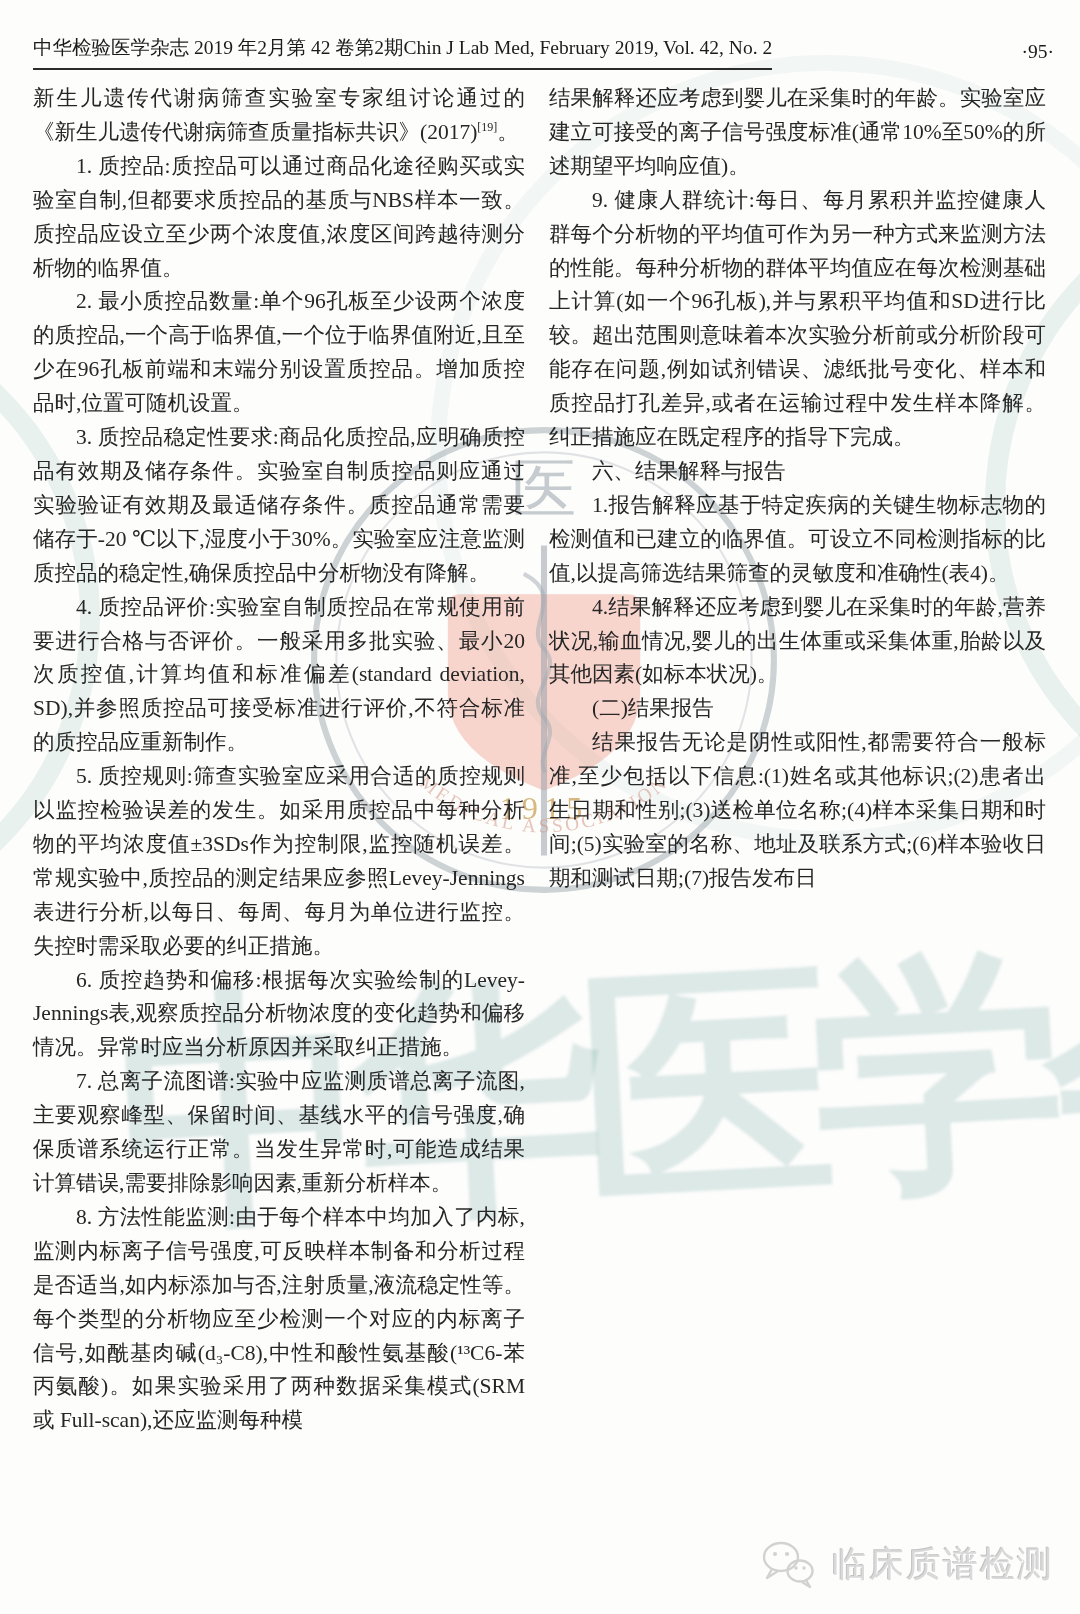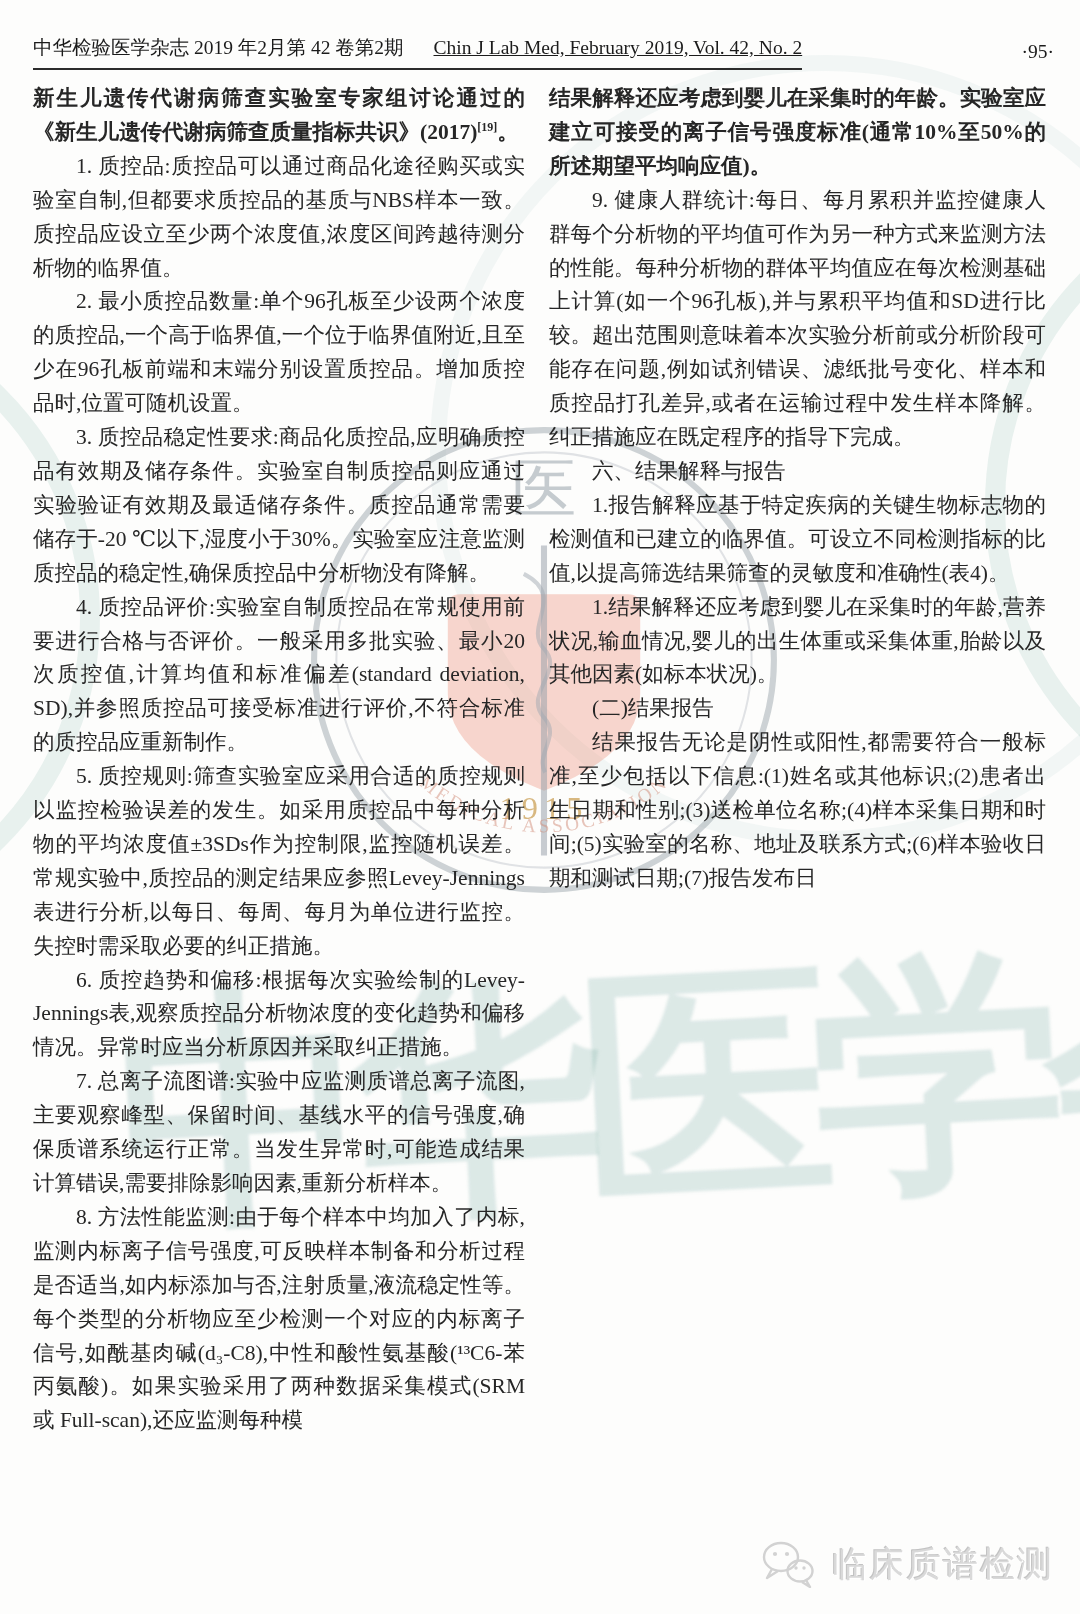--- a/index.html
+++ b/index.html
@@ -7,31 +7,31 @@
     position:relative;width:1080px;height:1614px;background:#fdfdfc;overflow:hidden;
     font-family:"Liberation Serif","DejaVu Serif",serif;color:#242424;
   }
   
   .header{
     position:absolute;left:33px;right:26px;top:34px;
     display:flex;justify-content:space-between;align-items:flex-end;
     font-size:19.5px;color:#1b1b1b;z-index:2;
   }
   .h-text{border-bottom:2px solid #2c2c2c;padding-bottom:7px;white-space:nowrap;}
-  .h-en{margin-left:30px;text-decoration:underline;}
+  .h-en{margin-left:0;}
   .h-page{padding-bottom:7px;text-align:right;}
   
   .col{position:absolute;top:82px;z-index:2;}
   .col-left{left:33px;width:492px;}
   .col-right{left:549px;width:497px;}
   .col p{
     margin:0;text-indent:2em;text-align:justify;
     font-size:21.5px;line-height:33.9px;color:#262626;
   }
-  .col p.noindent{text-indent:0;font-weight:bold;}
+  .col p.noindent{text-indent:0;}
   sup.ref{font-size:12px;vertical-align:super;line-height:0;}
   
   .wm{position:absolute;z-index:0;pointer-events:none;}
   .seal{left:306px;top:422px;width:476px;height:476px;}
   svg text{font-family:"Liberation Serif","DejaVu Serif",serif;}
   .calligraphy{
     left:118px;top:925px;width:960px;
     font-size:252px;font-weight:bold;letter-spacing:-20px;
     color:rgba(122,174,166,0.26);
     transform:rotate(-3deg);
@@ -95,21 +95,21 @@
     <p>6. 质控趋势和偏移:根据每次实验绘制的Levey-Jennings表,观察质控品分析物浓度的变化趋势和偏移情况。异常时应当分析原因并采取纠正措施。</p>
     <p>7. 总离子流图谱:实验中应监测质谱总离子流图,主要观察峰型、保留时间、基线水平的信号强度,确保质谱系统运行正常。当发生异常时,可能造成结果计算错误,需要排除影响因素,重新分析样本。</p>
     <p>8. 方法性能监测:由于每个样本中均加入了内标,监测内标离子信号强度,可反映样本制备和分析过程是否适当,如内标添加与否,注射质量,液流稳定性等。每个类型的分析物应至少检测一个对应的内标离子信号,如酰基肉碱(d₃-C8),中性和酸性氨基酸(¹³C6-苯丙氨酸)。如果实验采用了两种数据采集模式(SRM 或 Full-scan),还应监测每种模</p>
   </div>
 
   <div class="col col-right">
     <p class="noindent">结果解释还应考虑到婴儿在采集时的年龄。实验室应建立可接受的离子信号强度标准(通常10%至50%的所述期望平均响应值)。</p>
     <p>9. 健康人群统计:每日、每月累积并监控健康人群每个分析物的平均值可作为另一种方式来监测方法的性能。每种分析物的群体平均值应在每次检测基础上计算(如一个96孔板),并与累积平均值和SD进行比较。超出范围则意味着本次实验分析前或分析阶段可能存在问题,例如试剂错误、滤纸批号变化、样本和质控品打孔差异,或者在运输过程中发生样本降解。纠正措施应在既定程序的指导下完成。</p>
     <p>六、结果解释与报告</p>
     <p>1.报告解释应基于特定疾病的关键生物标志物的检测值和已建立的临界值。可设立不同检测指标的比值,以提高筛选结果筛查的灵敏度和准确性(表4)。</p>
-    <p>1.结果解释还应考虑到婴儿在采集时的年龄,营养状况,输血情况,婴儿的出生体重或采集体重,胎龄以及其他因素(如标本状况)。</p>
+    <p>4.结果解释还应考虑到婴儿在采集时的年龄,营养状况,输血情况,婴儿的出生体重或采集体重,胎龄以及其他因素(如标本状况)。</p>
     <p>(二)结果报告</p>
     <p>结果报告无论是阴性或阳性,都需要符合一般标准,至少包括以下信息:(1)姓名或其他标识;(2)患者出生日期和性别;(3)送检单位名称;(4)样本采集日期和时间;(5)实验室的名称、地址及联系方式;(6)样本验收日期和测试日期;(7)报告发布日</p>
   </div>
 
   <div class="wechat">
     <svg width="54" height="48" viewBox="0 0 54 48">
       <ellipse cx="20" cy="17" rx="17" ry="14" fill="none" stroke="#d2d2d2" stroke-width="2.4"></ellipse>
       <path d="M11,29 L6,38 L17,31" fill="none" stroke="#d2d2d2" stroke-width="2.4" stroke-linejoin="round"></path>
       <circle cx="14" cy="14" r="2.1" fill="#d2d2d2"></circle>
       <circle cx="26" cy="14" r="2.1" fill="#d2d2d2"></circle>

